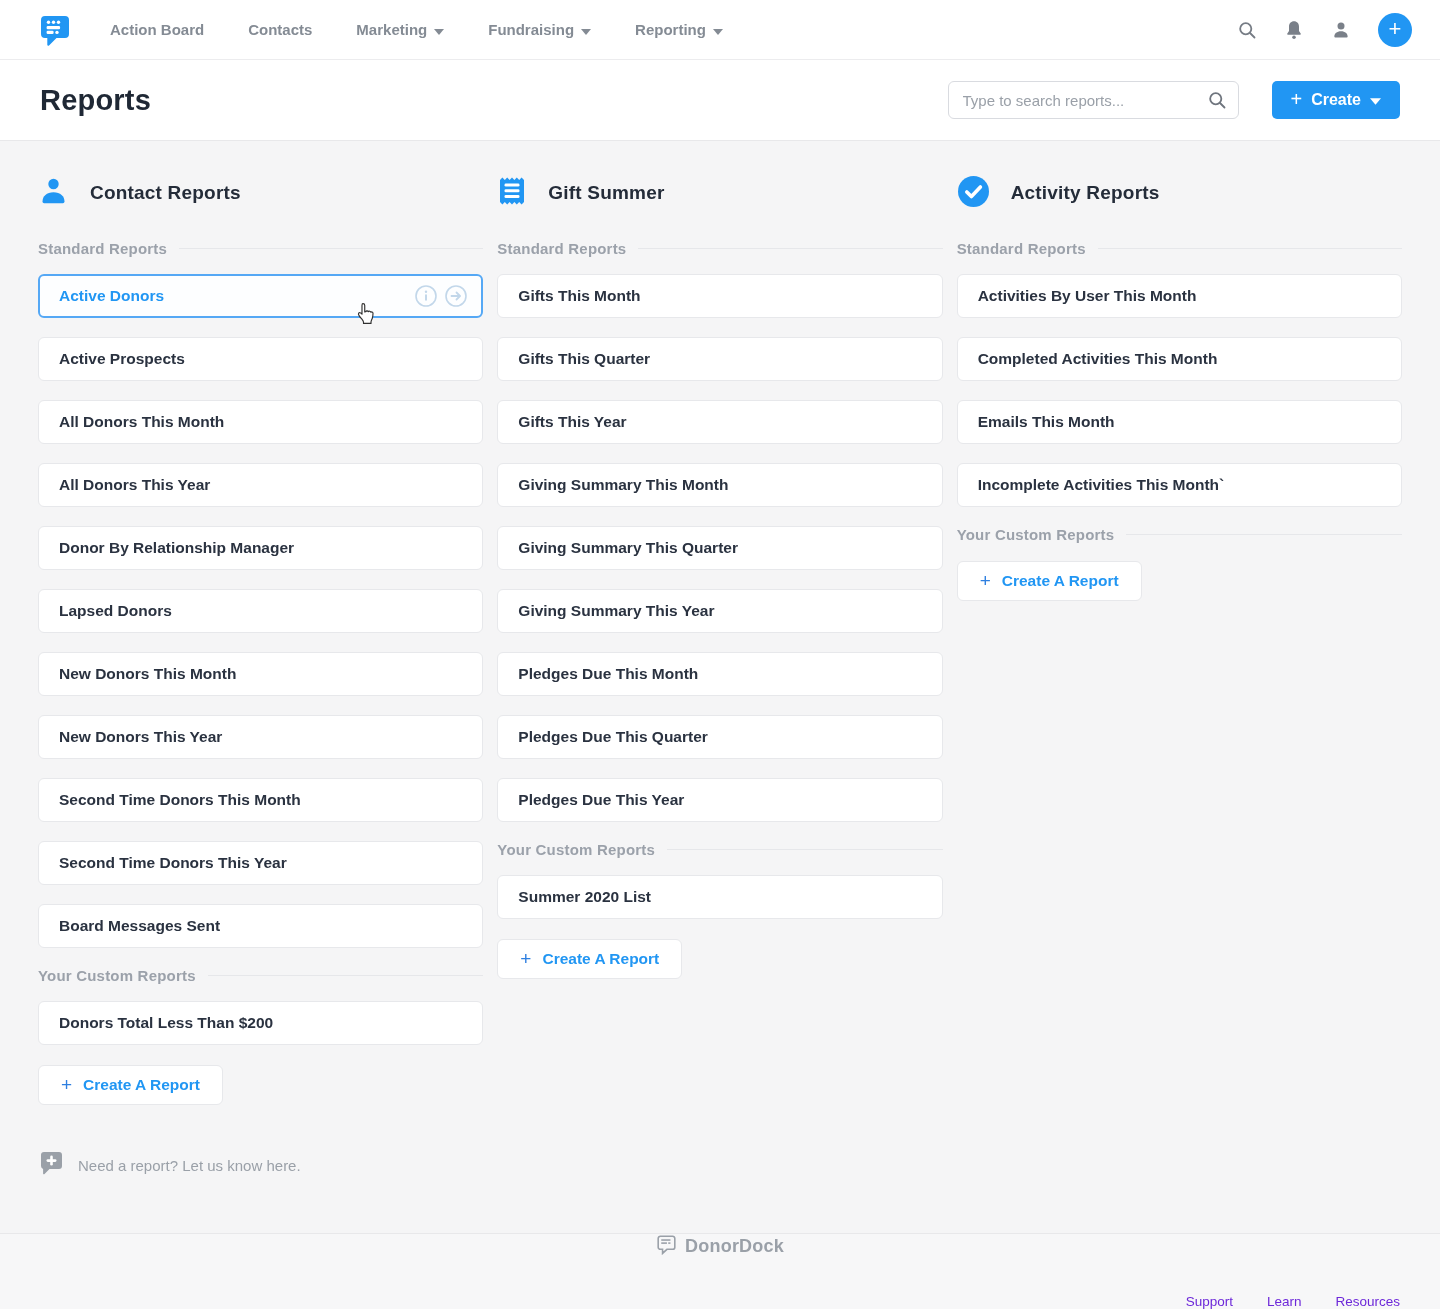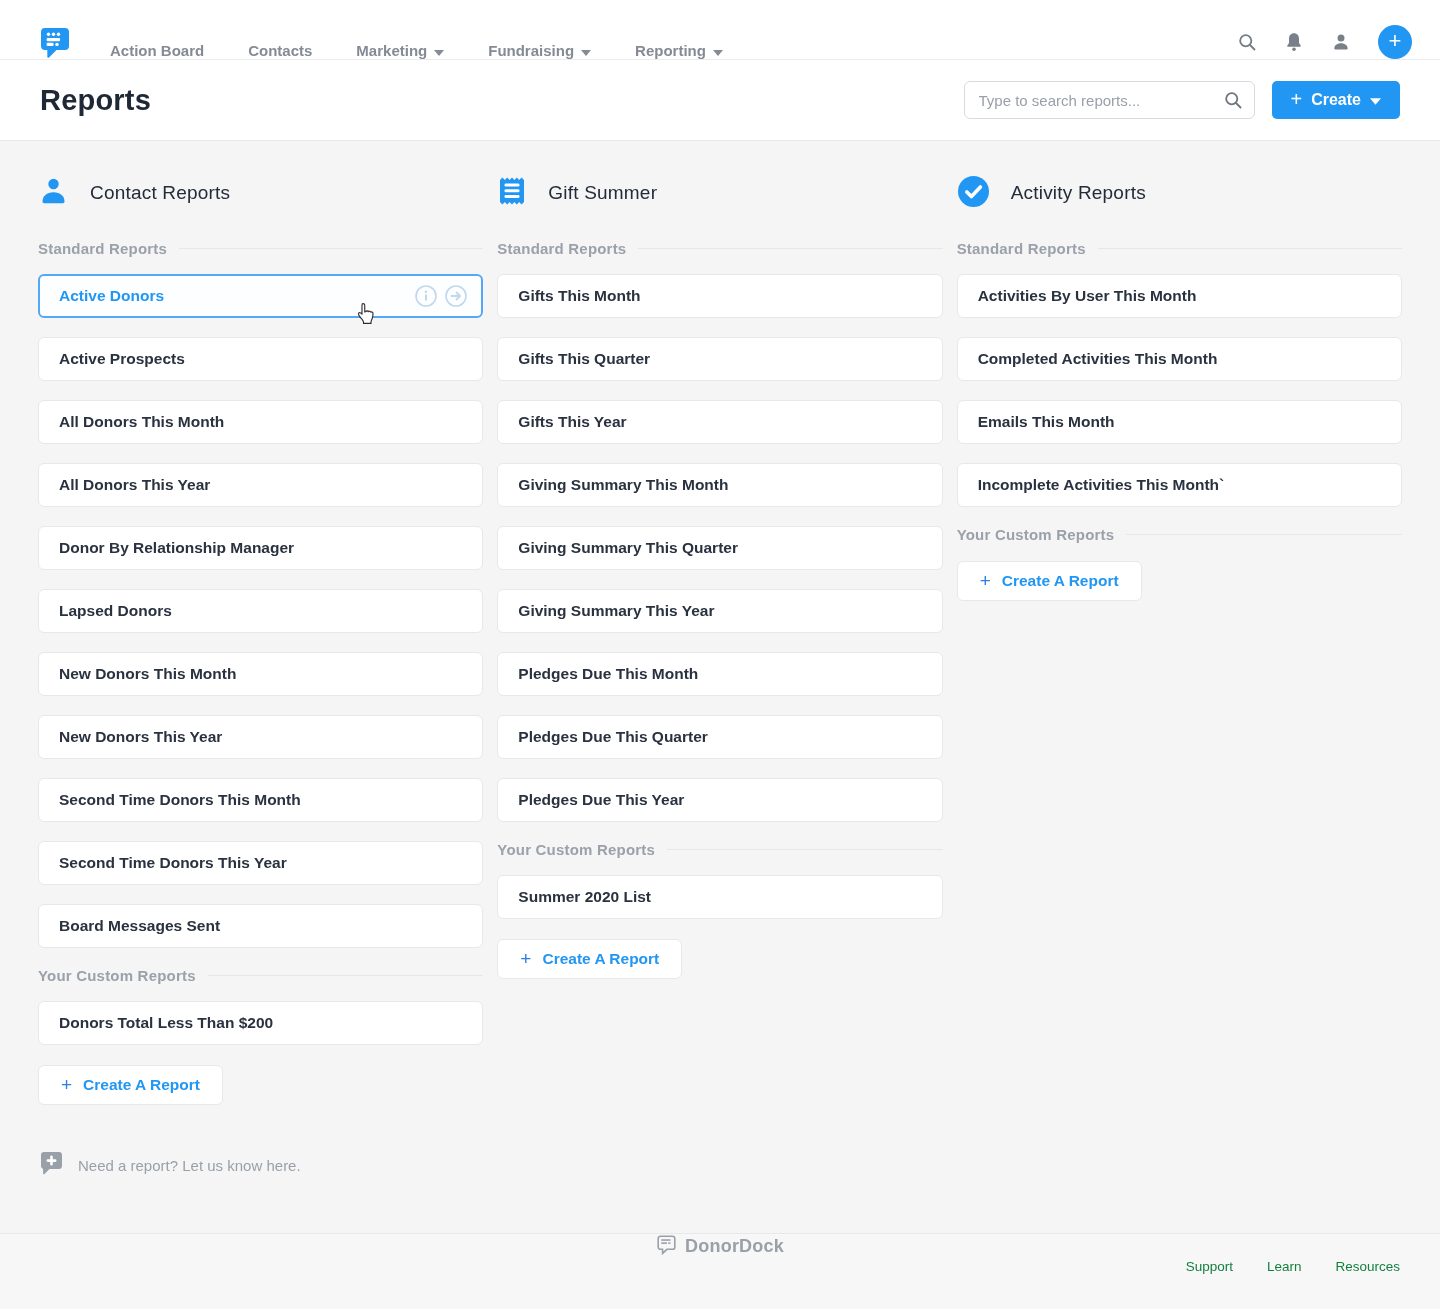--- a/index.html
+++ b/index.html
@@ -9,59 +9,59 @@
     font-family:"Liberation Sans", sans-serif;
     background:#f5f5f6;
     display:flex; flex-direction:column;
     position:relative; overflow:hidden;
     color:#2a3240;
   }
 
   
   .topnav {
     height:60px; background:#fff; border-bottom:1px solid #ececee;
-    display:flex; align-items:flex-end; padding:0 28px; flex-shrink:0;
+    display:flex; align-items:center; padding:0 28px; flex-shrink:0;
   }
   .logo { width:34px; height:34px; margin:0 10px; display:flex; align-items:center; justify-content:center; cursor:pointer; }
   .nav-items { display:flex; align-items:center; gap:44px; margin-left:28px; }
   .nav-item { display:flex; align-items:center; gap:7px; color:#848b94; font-size:15px; font-weight:600; cursor:pointer; }
   .nav-right { margin-left:auto; display:flex; align-items:center; gap:27px; }
   .nav-icon { display:flex; align-items:center; cursor:pointer; }
   .plus-circle {
     width:34px; height:34px; border-radius:50%; background:#2196f3;
     color:#fff; font-size:22px; font-weight:400; display:flex; align-items:center; justify-content:center;
     cursor:pointer; line-height:1; padding-bottom:2px;
   }
 
   
   .page-header {
     height:81px; background:#fff; border-bottom:1px solid #e8e8ea;
     display:flex; align-items:center; padding:0 40px; flex-shrink:0;
   }
   .page-title { font-size:29px; font-weight:700; color:#1f2835; letter-spacing:.2px; }
-  .header-right { margin-left:auto; display:flex; align-items:center; gap:17px; }
+  .header-right { margin-left:auto; display:flex; align-items:center; gap:33px; }
   .search-wrap { position:relative; }
   .search-input {
     width:291px; height:38px; border:1px solid #d9dbe0; border-radius:6px;
     padding:0 40px 0 14px; font-size:15px; font-family:inherit; color:#3a414c; background:#fff; outline:none;
   }
   .search-input::placeholder { color:#9aa0a8; }
   .search-input-icon { position:absolute; right:12px; top:9px; }
   .create-btn {
     height:38px; background:#2196f3; border:none; border-radius:5px; color:#fff;
     display:flex; align-items:center; gap:9px; padding:0 19px; font-size:16px; font-weight:600;
     font-family:inherit; cursor:pointer;
   }
   .create-btn .plus { font-size:20px; font-weight:400; line-height:1; padding-bottom:2px; }
 
   
   .main { flex:1; padding:34px 38px 0; overflow:hidden; }
   .columns { display:grid; grid-template-columns:1fr 1fr 1fr; gap:14px; }
   .col-header { display:flex; align-items:center; gap:21px; height:36px; }
-  .col-title { font-size:19px; font-weight:400; color:#242c39; letter-spacing:.2px; }
+  .col-title { font-size:19px; font-weight:700; color:#242c39; letter-spacing:.2px; }
   .section-row { display:flex; align-items:center; margin-top:29px; }
   .section-label { font-size:15px; font-weight:700; color:#9ba1aa; letter-spacing:.2px; white-space:nowrap; }
   .section-line { flex:1; height:1px; background:#e6e7ea; margin-left:12px; }
   .report-list { margin-top:17px; }
   .report-card {
     background:#fff; border:1px solid #e7e8eb; border-radius:6px; height:44px;
     display:flex; align-items:center; padding:0 20px; margin-bottom:19px;
     font-size:15.5px; font-weight:600; color:#2a3240; cursor:pointer;
   }
   .report-card.selected {
@@ -82,21 +82,21 @@
   .need-report-text { font-size:15px; color:#9aa0a8; }
 
   
   .footer {
     height:76px; background:#f7f7f8; border-top:1px solid #e8e8ea; flex-shrink:0;
     display:flex; align-items:center; padding:0 40px;flex-direction:column;
   }
   .footer-brand { display:flex; align-items:center; gap:8px; cursor:pointer; }
   .footer-brand-name { font-size:18px; font-weight:700; color:#9aa0a8; letter-spacing:.2px; }
   .footer-links { margin-left:auto; display:flex; gap:34px; }
-  .footer-link { font-size:13.5px; color:#15803d; cursor:pointer; }
+  .footer-link { font-size:13.5px; color:#6d28d9; cursor:pointer;margin-top:35px; }
 
   
   .cursor { position:absolute; left:356px; top:302px; z-index:10; pointer-events:none; }
 </style>
 </head>
 <body>
 
 <nav class="topnav">
   <div class="logo">
     <svg width="34" height="34" viewBox="0 0 34 34">

